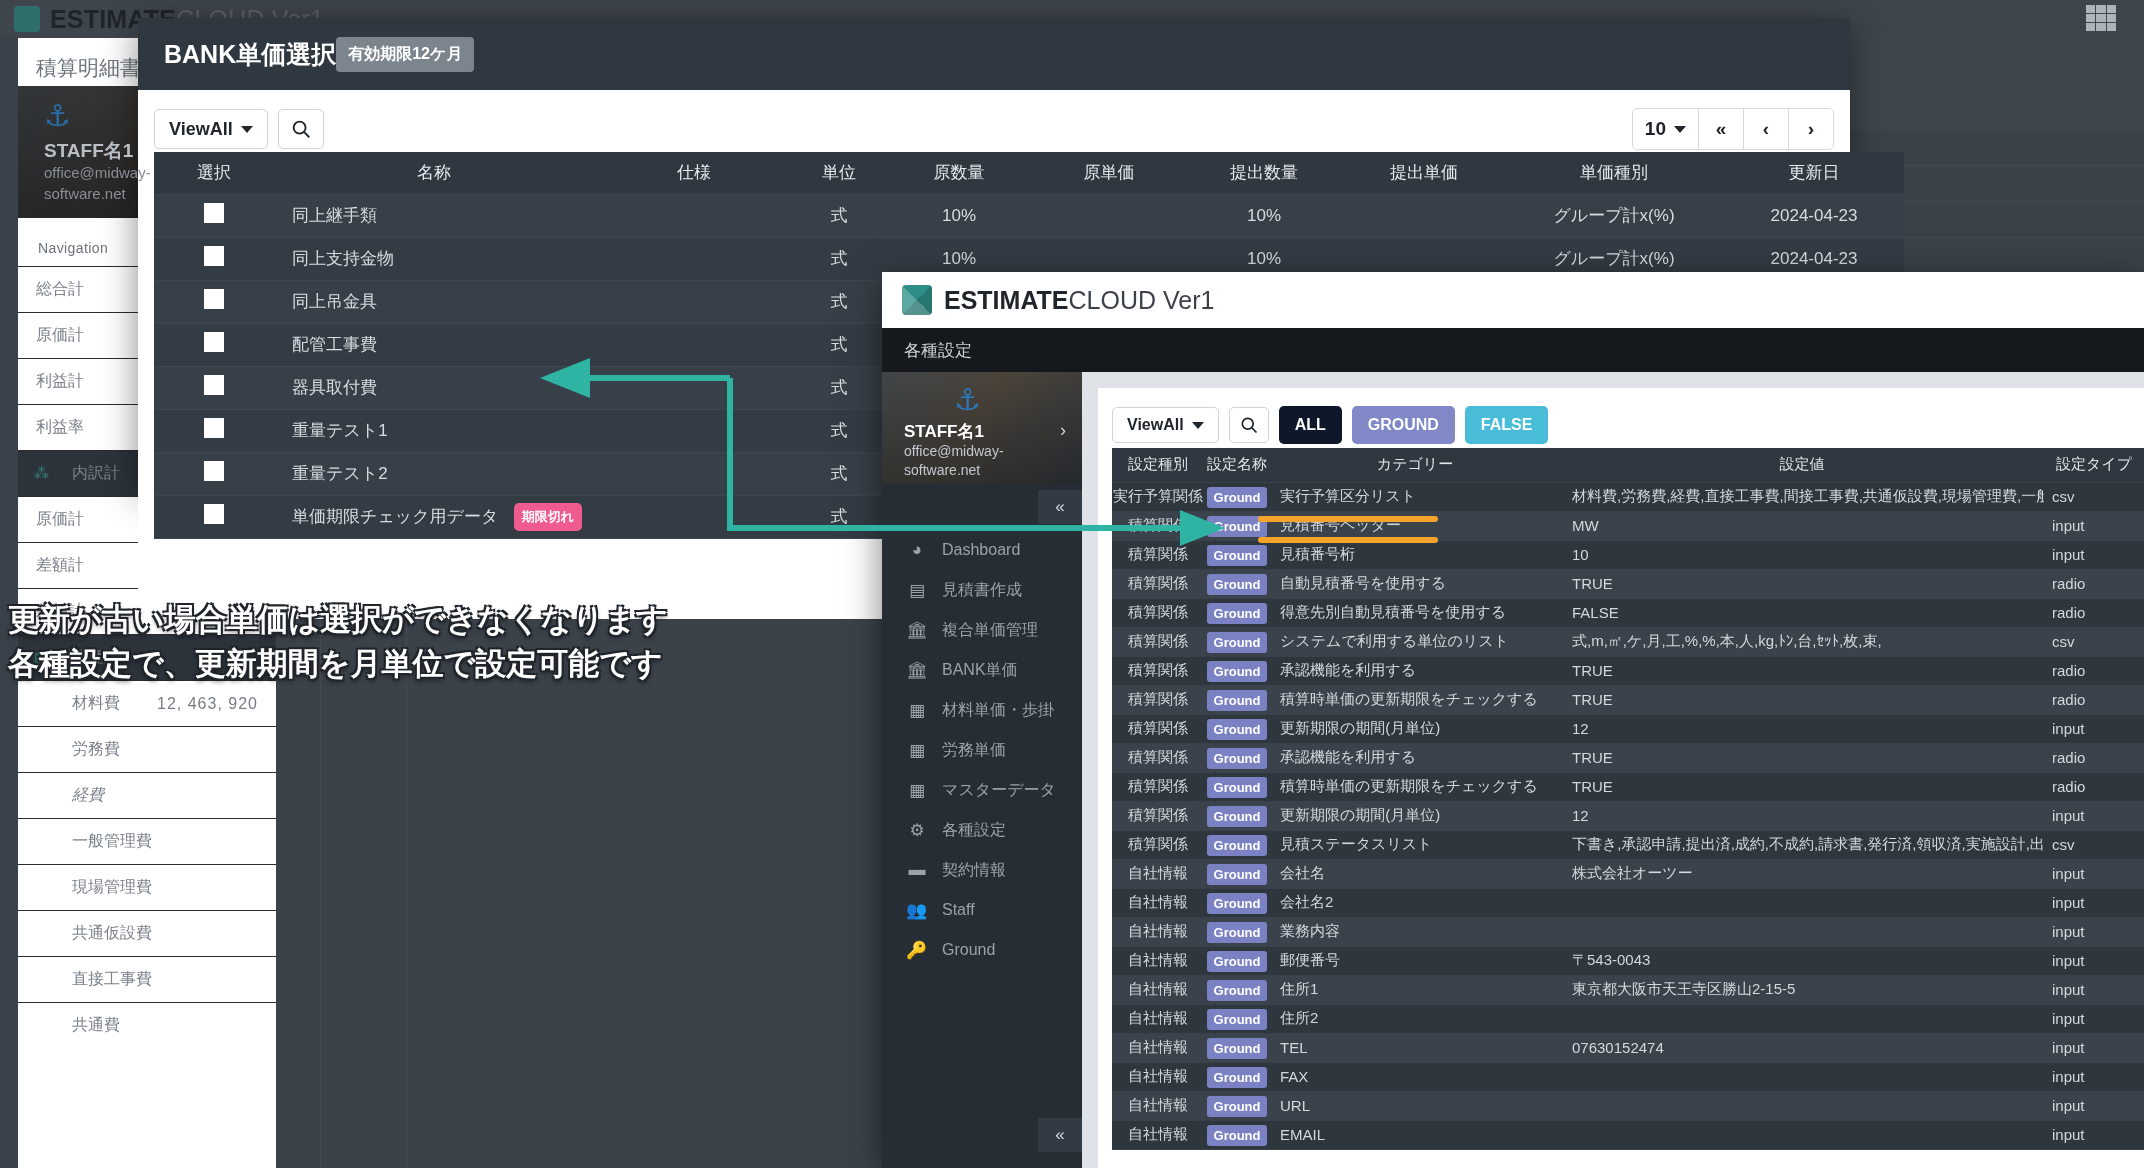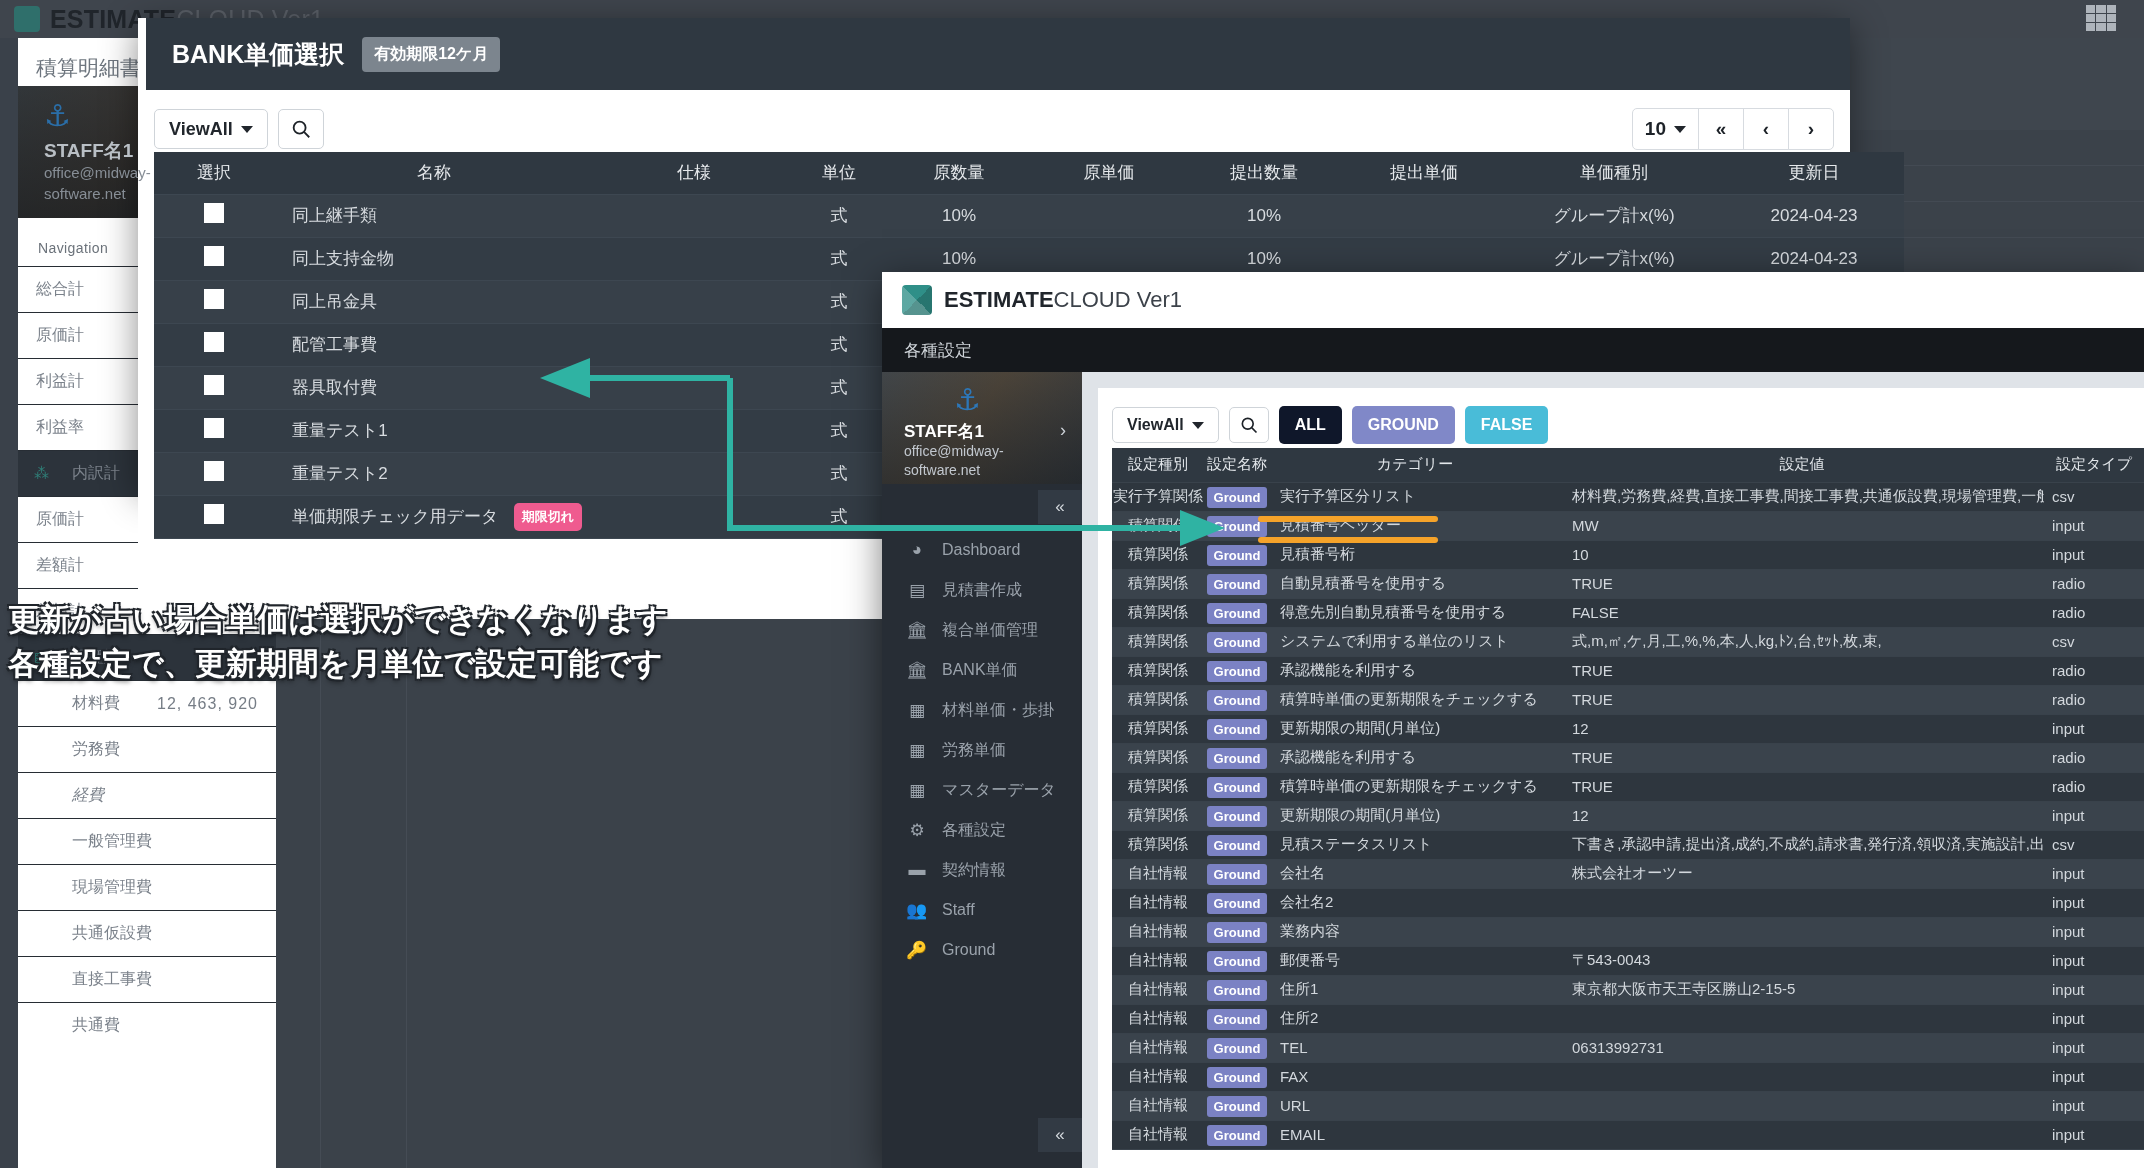--- a/index.html
+++ b/index.html
@@ -78,21 +78,21 @@
     color: #767d85; font-size: 15px; padding-left: 24px;
   }
   .gridcol { position:absolute; top:0; bottom:0; width:1px; background:#454c55; }
 
   
   .bank-dialog {
     position: absolute; left: 138px; top: 18px; width: 1712px; height: 470px;
     background: #fff; box-shadow: 0 8px 34px rgba(0,0,0,.45);
   }
   .bank-head {
-    height: 72px; background: #2f3841; display: flex; align-items: center; padding-left: 26px; gap: 18px; margin-left: 8px;
+    height: 72px; background: #2f3841; display: flex; align-items: center; padding-left: 26px; 
   }
   .bank-title { color: #fff; font-weight: 700; font-size: 25px; }
   .bank-badge {
     background: #7c858e; color: #fff; font-weight: 700; font-size: 16px;
     padding: 7px 12px; border-radius: 4px;
   }
   .bank-body { padding: 16px 16px 0 16px; background:#fff; }
   .bank-toolbar { display: flex; align-items: center; height: 46px; }
   .btn-outline {
     height: 40px; border: 1px solid #cfd4d9; background: #fff; border-radius: 5px;
@@ -133,21 +133,21 @@
   .set-win {
     position: absolute; left: 882px; top: 272px; width: 1262px; height: 896px;
     background: #1c1f24; box-shadow: 0 8px 34px rgba(0,0,0,.5); overflow: hidden;
   }
   .set-topbar { height: 56px; background: #fff; display: flex; align-items: center; padding-left: 20px; gap: 12px; }
   .set-logo { width: 30px; height: 30px; background: #2f8f88; border-radius: 4px; position: relative; overflow:hidden; }
   .set-logo::before { content:""; position:absolute; inset:0;
     background:
       linear-gradient(45deg, rgba(255,255,255,.22) 0 50%, transparent 50% 100%),
       linear-gradient(-45deg, rgba(0,0,0,.18) 0 50%, transparent 50% 100%); }
-  .set-brand { font-size: 22px; color: #20252b; }
+  .set-brand { font-size: 25px; color: #20252b; }
   .set-brand b { font-weight: 700; }
   .set-brand .lite { color: #3c424a; }
   .set-subbar { height: 44px; background: #15181c; color: #cfd4d9; font-size: 17px; display: flex; align-items: center; padding-left: 22px; }
   .set-main { display: flex; height: 796px; }
   .set-side { width: 200px; background: #272d35; position: relative; flex: none;}
   .set-prof {
     height: 112px; position: relative; overflow: hidden;
     background: linear-gradient(125deg,#5a5f62 0%, #6a5c4a 45%, #44494e 100%);
   }
   .set-prof::after { content:""; position:absolute; inset:0; background: linear-gradient(180deg, rgba(18,22,26,.35), rgba(18,22,26,.62)); }
@@ -721,21 +721,21 @@
                   <td class="c-kind">自社情報</td>
                   <td class="c-badge"><span class="badge-ground">Ground</span></td>
                   <td class="c-cat">住所2</td>
                   <td class="c-val"></td>
                   <td class="c-type">input</td>
                 </tr>
                 <tr>
                   <td class="c-kind">自社情報</td>
                   <td class="c-badge"><span class="badge-ground">Ground</span></td>
                   <td class="c-cat">TEL</td>
-                  <td class="c-val">06313992731</td>
+                  <td class="c-val">07630152474</td>
                   <td class="c-type">input</td>
                 </tr>
                 <tr>
                   <td class="c-kind">自社情報</td>
                   <td class="c-badge"><span class="badge-ground">Ground</span></td>
                   <td class="c-cat">FAX</td>
                   <td class="c-val"></td>
                   <td class="c-type">input</td>
                 </tr>
                 <tr>

